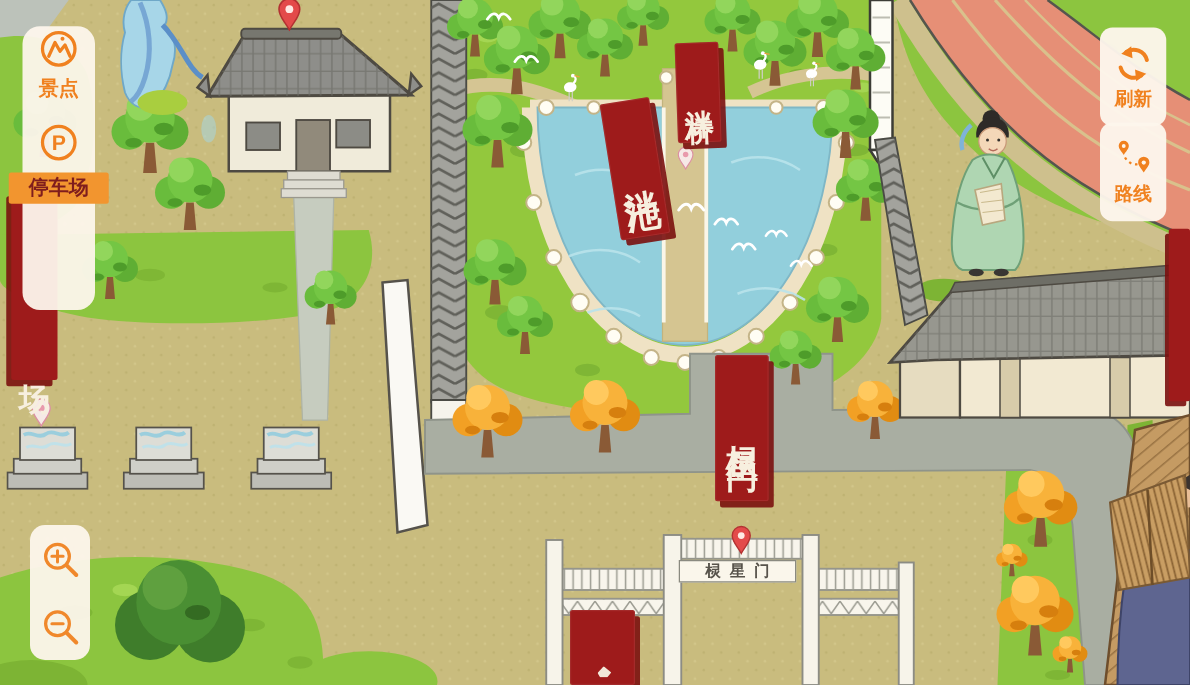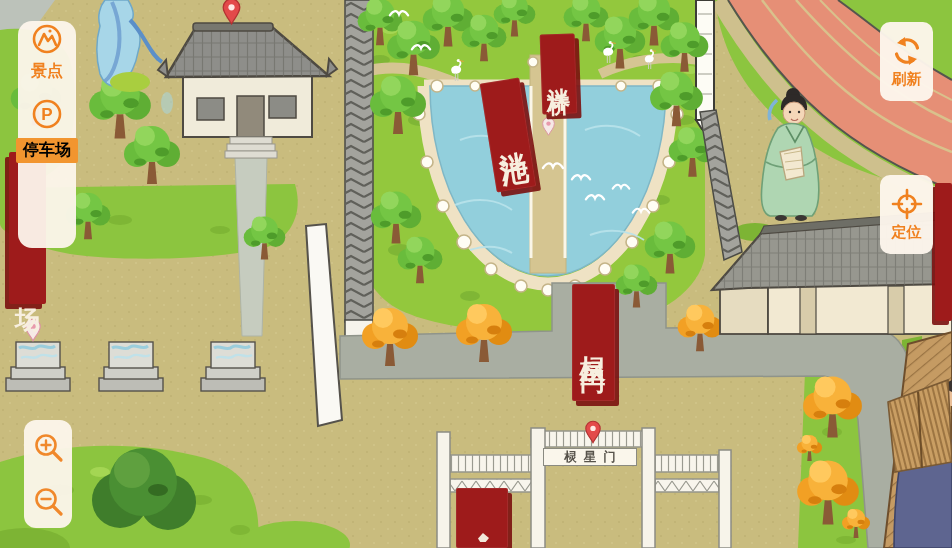--- a/index.html
+++ b/index.html
@@ -26,21 +26,21 @@
   
   .gate-sign{position:absolute;z-index:25;left:543px;top:448px;width:94px;height:18px;
     background:#FAF6EB;border:1px solid #8A8A80;color:#57534B;font-size:12.5px;font-weight:bold;
     display:flex;align-items:center;justify-content:center;letter-spacing:7px;padding-left:7px;box-sizing:border-box;}
 
   
   .panel{position:absolute;z-index:50;background:rgba(253,246,236,.95);border-radius:14px;}
   .sidebar{left:18px;top:21px;width:58px;height:227px;display:flex;flex-direction:column;}
   .side-item{display:flex;flex-direction:column;align-items:center;height:75px;padding-top:1px;box-sizing:border-box;cursor:pointer;}
   .side-label{font-size:16px;font-weight:600;color:#F0811F;margin-top:5px;white-space:nowrap;}
-  .side-item.active .side-label{background:#F2952F;color:#000000;width:62px;text-align:center;
+  .side-item.active .side-label{background:#F2952F;color:#7f1d1d;width:80px;text-align:center;
     padding:2px 0;margin-top:7px;border-radius:2px;}
   .rbtn{position:absolute;z-index:50;right:19px;width:53px;height:79px;background:rgba(253,246,236,.96);
     border-radius:10px;display:flex;flex-direction:column;align-items:center;justify-content:center;cursor:pointer;}
   .rbtn .rlabel{font-size:15px;font-weight:600;color:#F0811F;margin-top:2px;}
   .zoom-panel{left:24px;top:420px;width:48px;height:108px;border-radius:12px;
     display:flex;flex-direction:column;align-items:center;justify-content:space-around;}
   .zbtn{width:48px;height:50px;display:flex;align-items:center;justify-content:center;cursor:pointer;}
   .uiicon{display:block;}
 </style>
 </head>
@@ -423,28 +423,35 @@
     <g stroke="#F0811F" stroke-width="3.2" fill="none" stroke-linecap="round">
       <path d="M10.5 -3 A11 11 0 0 0 -6 -9.5"></path>
       <path d="M-10.5 3 A11 11 0 0 0 6 9.5"></path>
     </g>
     <polygon points="-2,-14 -10,-8 -1,-4.5" fill="#F0811F"></polygon>
     <polygon points="2,14 10,8 1,4.5" fill="#F0811F"></polygon>
   </svg>
   <span class="rlabel">刷新</span>
 </div>
 
-
-<div class="rbtn" style="top:175px;">
+<div class="rbtn" style="top:98px;">
   <svg class="uiicon" width="34" height="34" viewBox="-17 -17 34 34">
-    <circle r="8.5" fill="none" stroke="#F0811F" stroke-width="2.6"></circle>
-    <path d="M0 -14 V-5 M0 5 V14 M-14 0 H-5 M5 0 H14" stroke="#F0811F" stroke-width="2.6" stroke-linecap="round"></path>
+    <path d="M-7 -1 C-4 4 1 6 6 3" stroke="#F0811F" stroke-width="1.8" fill="none" stroke-dasharray="2 3"></path>
+    <g transform="translate(-8,-3) scale(0.9)">
+      <path d="M0 0C-2.2-3.4-4.5-5.5-4.5-8.2A4.5 4.5 0 1 1 4.5-8.2C4.5-5.5 2.2-3.4 0 0Z" fill="#F0811F"></path>
+      <circle cy="-8" r="1.7" fill="#FDF6EC"></circle>
+    </g>
+    <g transform="translate(8,11)">
+      <path d="M0 0C-2.2-3.4-4.5-5.5-4.5-8.2A4.5 4.5 0 1 1 4.5-8.2C4.5-5.5 2.2-3.4 0 0Z" fill="#F0811F"></path>
+      <circle cy="-8" r="1.7" fill="#FDF6EC"></circle>
+    </g>
   </svg>
-  <span class="rlabel">定位</span>
-</div>
+  <span class="rlabel">路线</span>
+</div>
+
 
 <div class="panel zoom-panel">
   <div class="zbtn">
     <svg class="uiicon" width="36" height="36" viewBox="-18 -18 36 36">
       <circle cx="-2" cy="-2" r="9.5" fill="none" stroke="#F0882B" stroke-width="2.6"></circle>
       <path d="M5.5 5.5 L13 13" stroke="#F0882B" stroke-width="3.2" stroke-linecap="round"></path>
       <path d="M-2 -6.5 V2.5 M-6.5 -2 H2.5" stroke="#F0882B" stroke-width="2.4" stroke-linecap="round"></path>
     </svg>
   </div>
   <div class="zbtn">

